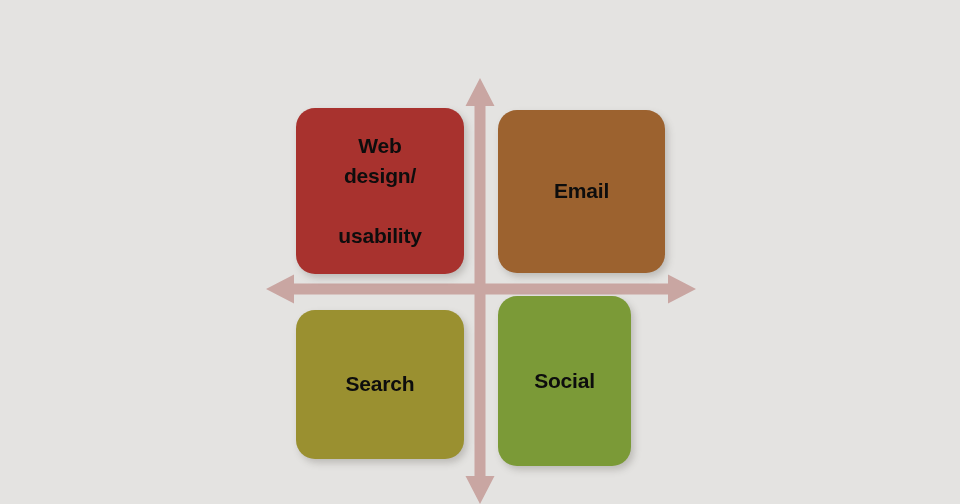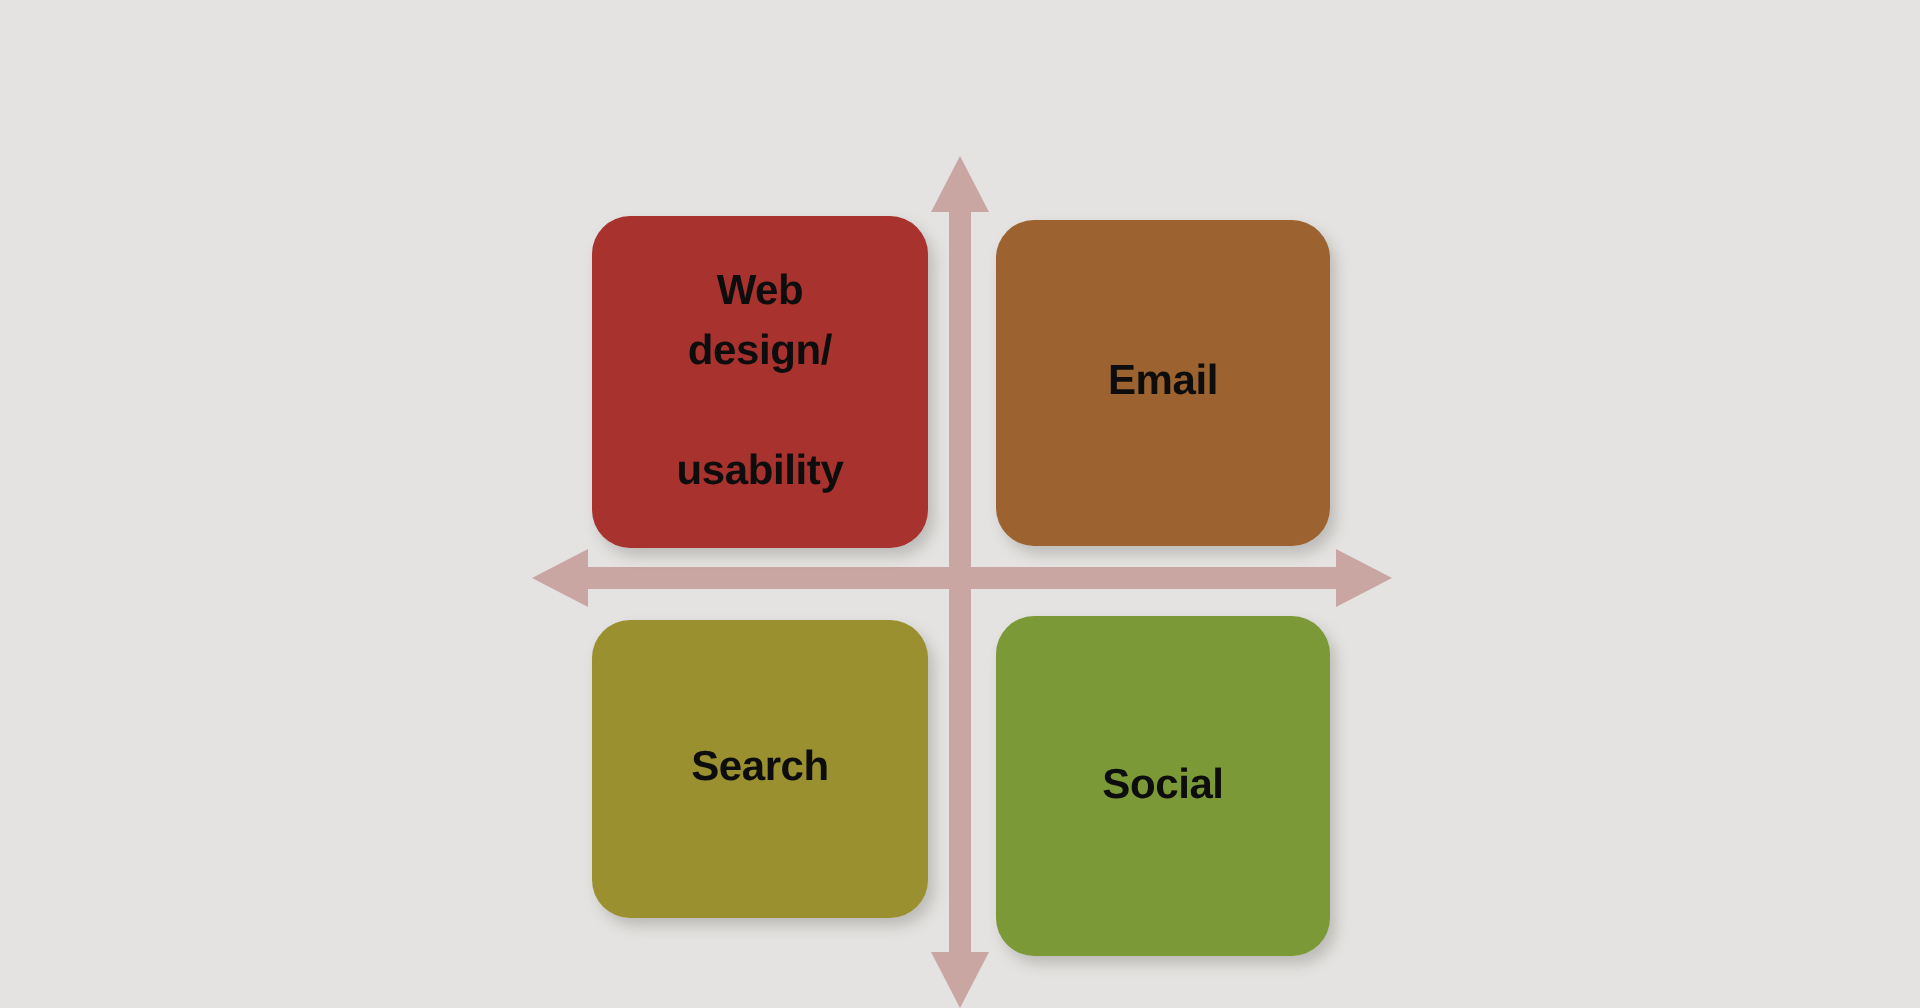--- a/index.html
+++ b/index.html
@@ -97,17 +97,17 @@
   </div>
 
   <div class="quad" id="quad-top-right" style="background: rgb(156, 98, 47); left: 498px; top: 110px; width: 167px; height: 163px;">
     <span class="quad-label" style="color: rgb(13, 13, 13);">Email</span>
   </div>
 
   <div class="quad" id="quad-bottom-left" style="background: rgb(154, 144, 48); left: 296px; top: 310px; width: 168px; height: 149px;">
     <span class="quad-label" style="color: rgb(13, 13, 13);">Search</span>
   </div>
 
-  <div class="quad" id="quad-bottom-right" style="background: rgb(123, 154, 55); left: 498px; top: 308px; width: 167px; height: 170px;">
+  <div class="quad" id="quad-bottom-right" style="background: rgb(123, 154, 55); left: 498px; top: 296px; width: 133px; height: 170px;">
     <span class="quad-label" style="color: rgb(13, 13, 13);">Social</span>
   </div>
 
 </div>
 
 </body></html>

